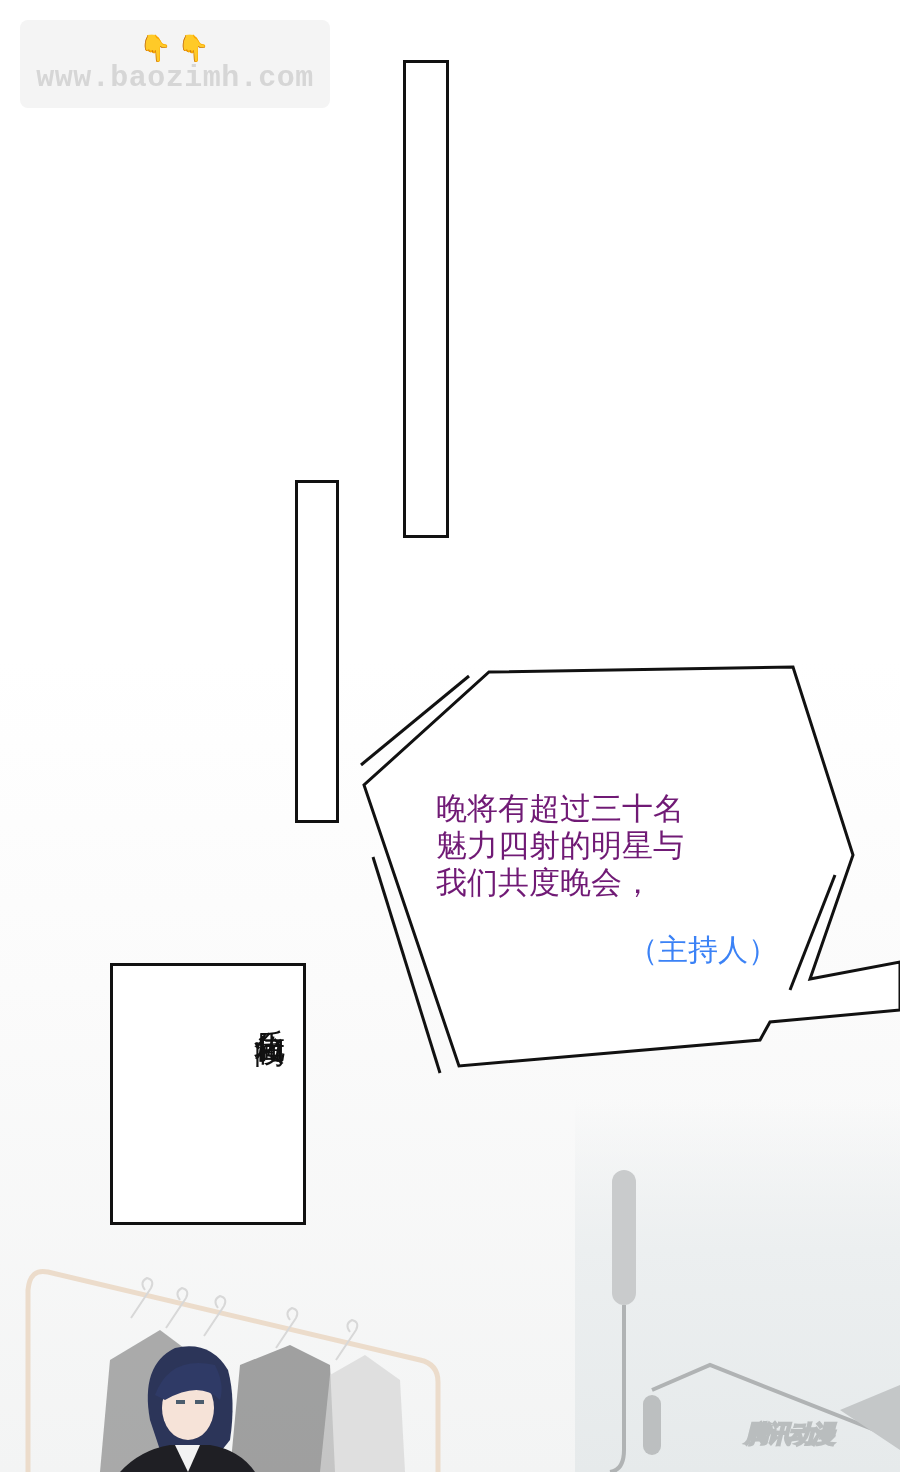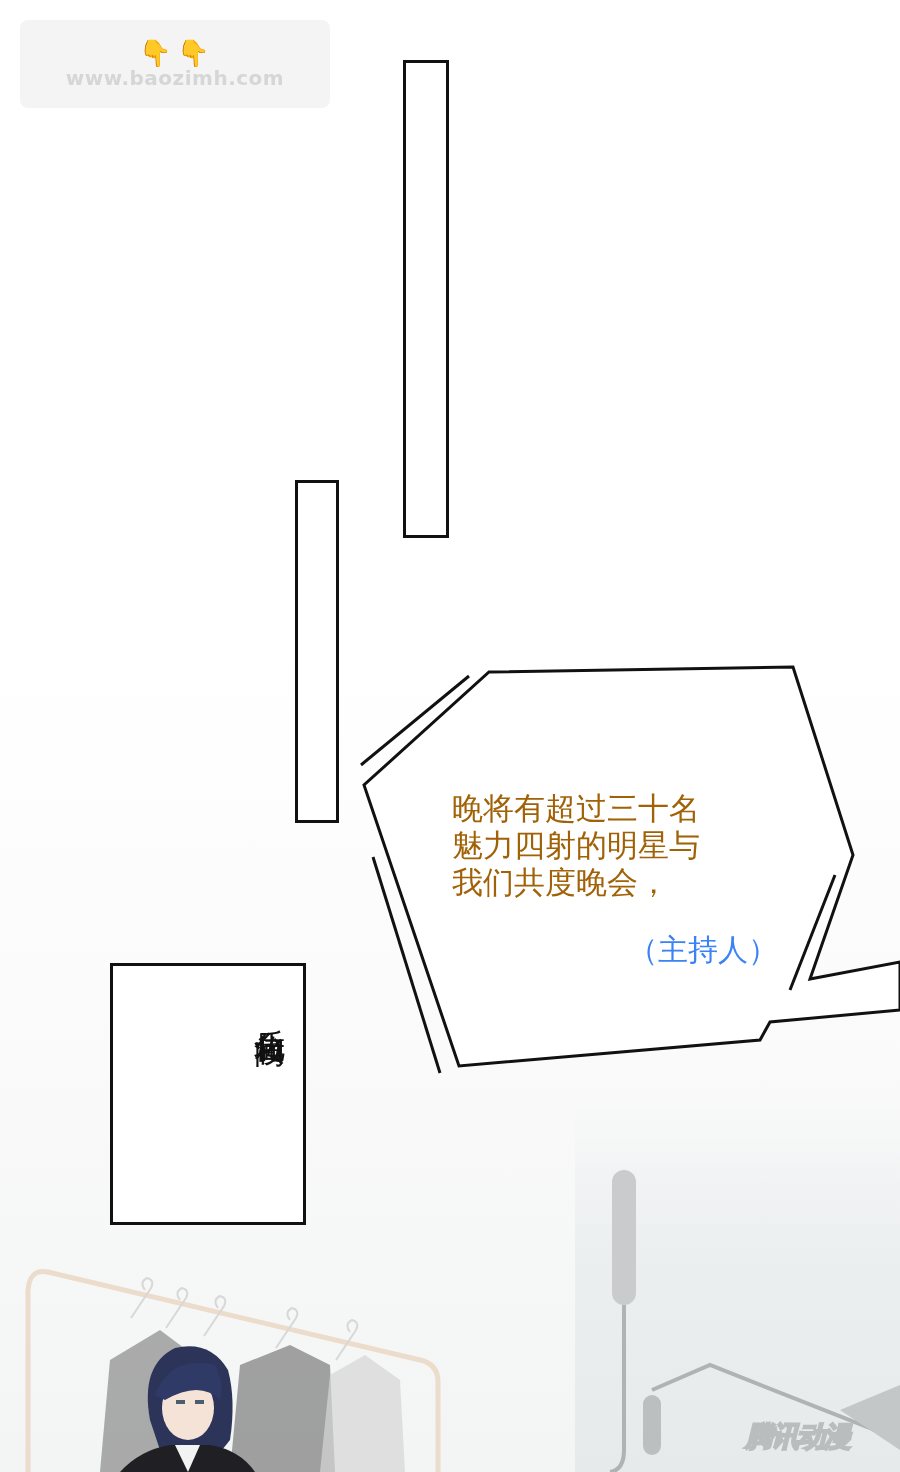--- a/index.html
+++ b/index.html
@@ -17,46 +17,46 @@
       background: linear-gradient(180deg, rgba(236,239,240,0) 0%, #eceff0 40%, #e6eaeb 100%);
     }
     .watermark {
       position: absolute; left: 20px; top: 20px; width: 310px; height: 88px;
       background: #f4f4f4; border-radius: 8px;
       display: flex; flex-direction: column; align-items: center; justify-content: center;
       color: #d6d6d6;
     }
     .wm-line1 { font-size: 28px; font-weight: bold; display: flex; align-items: center; gap: 4px; letter-spacing: 1px; }
     .wm-hand { color: #f5b82e; font-size: 26px; }
-    .wm-line2 { font-size: 20px; font-weight: bold; letter-spacing: 0.5px; margin-top: -2px; }
+    .wm-line2 { font-size: 30px; font-weight: bold; letter-spacing: 0.5px; margin-top: -2px; font-family: Liberation Mono, monospace; }
     .panel-bar { position: absolute; border: 3px solid #111; background: #fff; box-sizing: border-box; }
     .caption-box {
       position: absolute; left: 110px; top: 963px; width: 196px; height: 262px;
       border: 3px solid #111; background: #fff; box-sizing: border-box;
     }
     .caption-text {
       position: absolute; left: 0; top: 38px; width: 100%;
       writing-mode: vertical-rl; text-orientation: upright;
       font-size: 31px; color: #111; letter-spacing: 2px;
       display: flex; justify-content: center; align-items: flex-start;
       margin-left: -12px;
     }
     .bubble-svg { position: absolute; left: 0; top: 0; }
     .bubble-text {
-      position: absolute; left: 452px; top: 790px; width: 300px;
-      font-size: 31px; line-height: 37px; color: #a16207; letter-spacing: 0px;
+      position: absolute; left: 436px; top: 790px; width: 300px;
+      font-size: 31px; line-height: 37px; color: #701a75; letter-spacing: 0px;
     }
     .speaker {
       position: absolute; left: 628px; top: 930px;
       font-size: 30px; color: #3b82f6;
     }
     .scene-svg { position: absolute; left: 0; top: 1150px; }
     .logo {
       position: absolute; left: 745px; top: 1418px;
-      font-size: 28px; font-weight: bold; font-style: italic;
+      font-size: 24px; font-weight: bold; font-style: italic;
       color: #e8ebec; -webkit-text-stroke: 2px #b9bdbe; letter-spacing: -2px;
     }
   </style>
 </head>
 <body>
 
 <div class="bg-lower"></div>
 <div class="bg-wall-right"></div>
 
 <div class="watermark">

